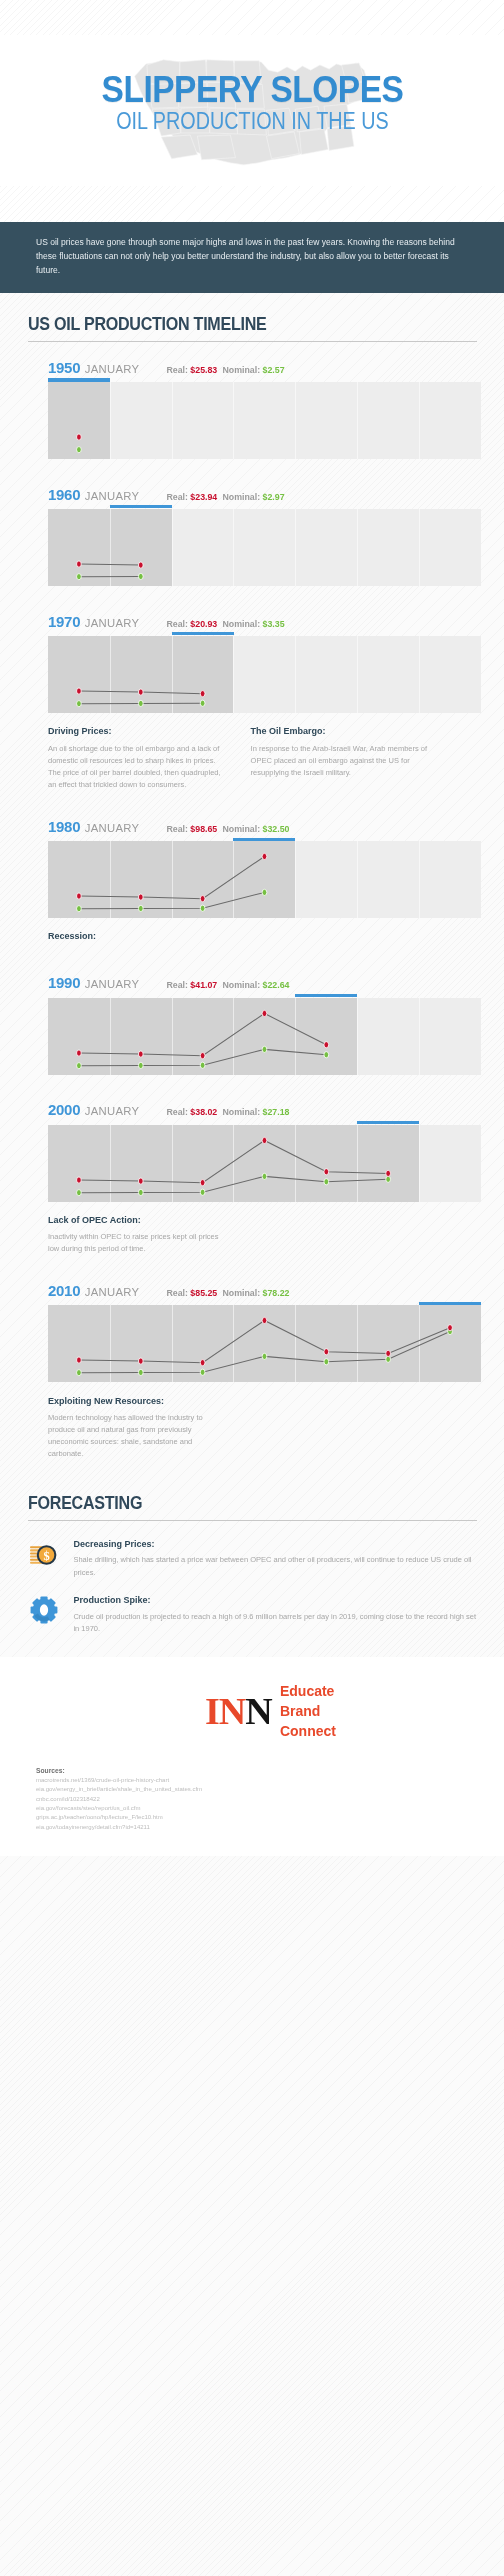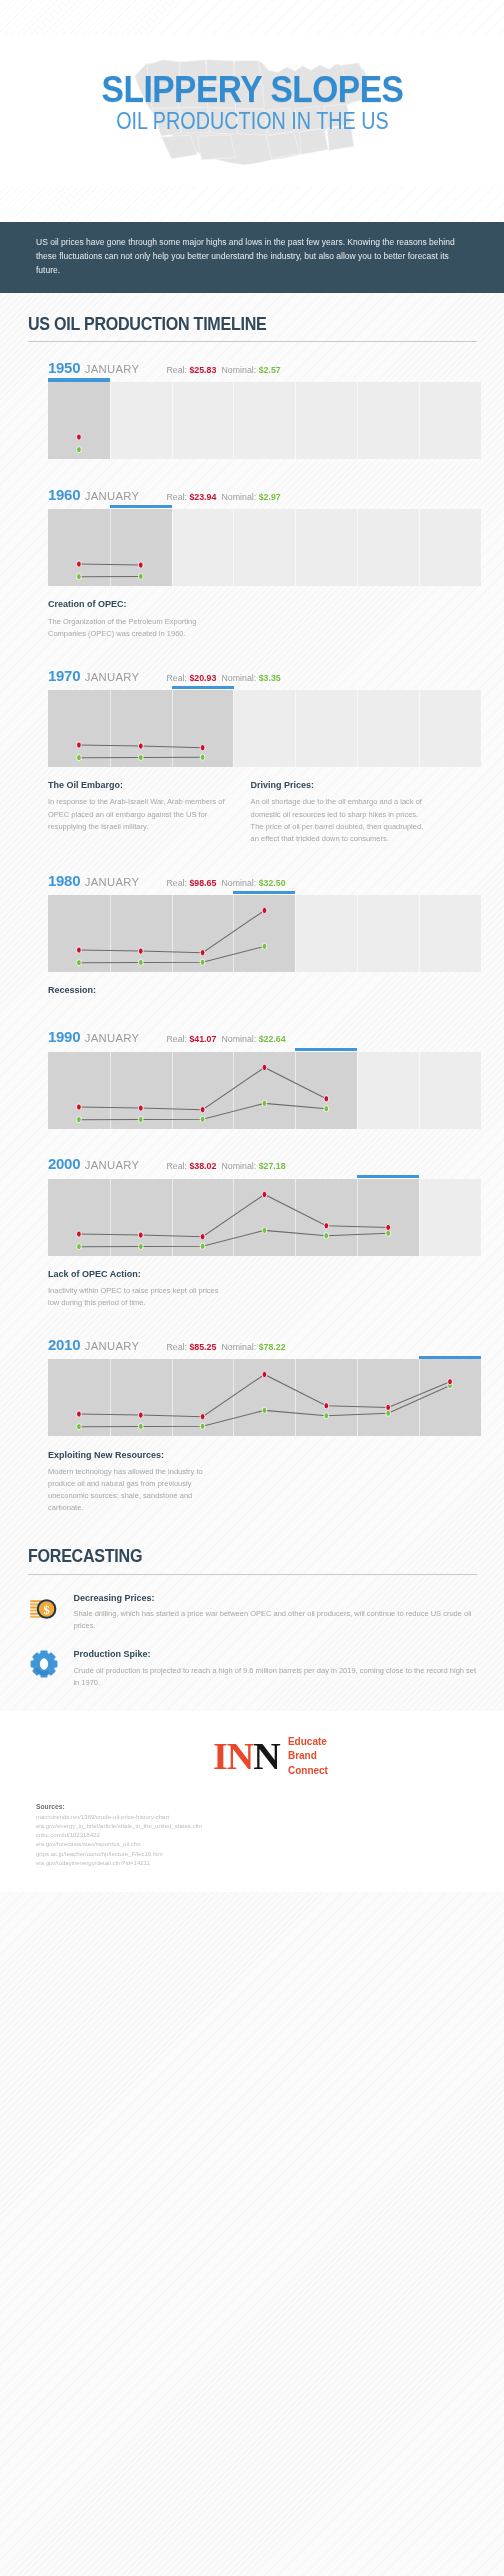--- a/index.html
+++ b/index.html
@@ -121,21 +121,21 @@
     margin-left: 4.6px;
     font-weight: 400;
     letter-spacing: 0.3px;
   }
   .decade-prices {
     margin-left: 27px;
     font-size: 8.8px;
     color: #9b9b9b;
     white-space: nowrap;
   }
-  .decade-prices .lbl { color: #9b9b9b; }
+  .decade-prices .lbl { color: #9b9b9b; font-weight: bold; }
   .decade-prices .real { color: #c8102e; font-weight: 700; margin-right: 5.2px; }
   .decade-prices .nominal { color: #76c043; font-weight: 700; }
 
   
   .chart-wrap {
     position: relative;
     width: 433px;
     height: 77px;
   }
   .chart-bg {
@@ -215,21 +215,21 @@
     font-weight: 700;
     line-height: 0.9;
     letter-spacing: -1px;
     margin-left: 36px;
   }
   .logo-inn .n1 { color: #e8492b; }
   .logo-inn .n2 { color: #151515; }
   .logo-tag {
     color: #e8492b;
     font-weight: 700;
-    font-size: 10px;
+    font-size: 14px;
     line-height: 1.45;
   }
   .footer {
     background: #ffffff;
     padding: 9.3px 36px 24px 36px;
   }
   .sources-title {
     font-weight: 700; font-size: 6.7px; color: #6f6f6f; margin-bottom: 2.6px;
   }
   .source-line { font-size: 6px; line-height: 1.55; color: #bdbdbd; }
@@ -332,26 +332,20 @@
           <div class="chart-colsep" style="left: 371px;"></div>
           <svg class="chart-svg" viewBox="0 0 840 150" preserveAspectRatio="none">
             <path d="M60.0,131.3 L180.0,130.9" fill="none" stroke="#6a6a6a" stroke-width="2"></path>
             <ellipse cx="60.0" cy="131.3" rx="4.6" ry="6" fill="#76c043" stroke="#ffffff" stroke-width="1.6"></ellipse>
             <ellipse cx="180.0" cy="130.9" rx="4.6" ry="6" fill="#76c043" stroke="#ffffff" stroke-width="1.6"></ellipse>
             <path d="M60.0,106.8 L180.0,108.8" fill="none" stroke="#6a6a6a" stroke-width="2"></path>
             <ellipse cx="60.0" cy="106.8" rx="4.6" ry="6" fill="#c8102e" stroke="#ffffff" stroke-width="1.6"></ellipse>
             <ellipse cx="180.0" cy="108.8" rx="4.6" ry="6" fill="#c8102e" stroke="#ffffff" stroke-width="1.6"></ellipse>
           </svg>
         </div>
-        <div class="notes">
-          <div class="note">
-            <div class="note-title">Creation of OPEC:</div>
-            <div class="note-body">The Organization of the Petroleum Exporting Companies (OPEC) was created in 1960.</div>
-          </div>
-        </div>
         <div class="decade-gap"></div>
       </div>
       <div class="decade">
         <div class="decade-head">
           <span class="decade-year">1970</span>
           <span class="decade-month">JANUARY</span>
           <span class="decade-prices"><span class="lbl">Real:</span> <span class="real">$20.93</span><span class="lbl">Nominal:</span> <span class="nominal">$3.35</span></span>
         </div>
         <div class="chart-wrap">
           <div class="chart-bg"></div>
@@ -369,26 +363,26 @@
             <ellipse cx="180.0" cy="130.9" rx="4.6" ry="6" fill="#76c043" stroke="#ffffff" stroke-width="1.6"></ellipse>
             <ellipse cx="300.0" cy="130.5" rx="4.6" ry="6" fill="#76c043" stroke="#ffffff" stroke-width="1.6"></ellipse>
             <path d="M60.0,106.8 L180.0,108.8 L300.0,111.9" fill="none" stroke="#6a6a6a" stroke-width="2"></path>
             <ellipse cx="60.0" cy="106.8" rx="4.6" ry="6" fill="#c8102e" stroke="#ffffff" stroke-width="1.6"></ellipse>
             <ellipse cx="180.0" cy="108.8" rx="4.6" ry="6" fill="#c8102e" stroke="#ffffff" stroke-width="1.6"></ellipse>
             <ellipse cx="300.0" cy="111.9" rx="4.6" ry="6" fill="#c8102e" stroke="#ffffff" stroke-width="1.6"></ellipse>
           </svg>
         </div>
         <div class="notes">
           <div class="note">
+            <div class="note-title">Driving Prices:</div>
+            <div class="note-body">An oil shortage due to the oil embargo and a lack of domestic oil resources led to sharp hikes in prices. The price of oil per barrel doubled, then quadrupled, an effect that trickled down to consumers.</div>
+          </div>
+          <div class="note">
             <div class="note-title">The Oil Embargo:</div>
             <div class="note-body">In response to the Arab-Israeli War, Arab members of OPEC placed an oil embargo against the US for resupplying the Israeli military.</div>
-          </div>
-          <div class="note">
-            <div class="note-title">Driving Prices:</div>
-            <div class="note-body">An oil shortage due to the oil embargo and a lack of domestic oil resources led to sharp hikes in prices. The price of oil per barrel doubled, then quadrupled, an effect that trickled down to consumers.</div>
           </div>
         </div>
         <div class="decade-gap"></div>
       </div>
       <div class="decade">
         <div class="decade-head">
           <span class="decade-year">1980</span>
           <span class="decade-month">JANUARY</span>
           <span class="decade-prices"><span class="lbl">Real:</span> <span class="real">$98.65</span><span class="lbl">Nominal:</span> <span class="nominal">$32.50</span></span>
         </div>

